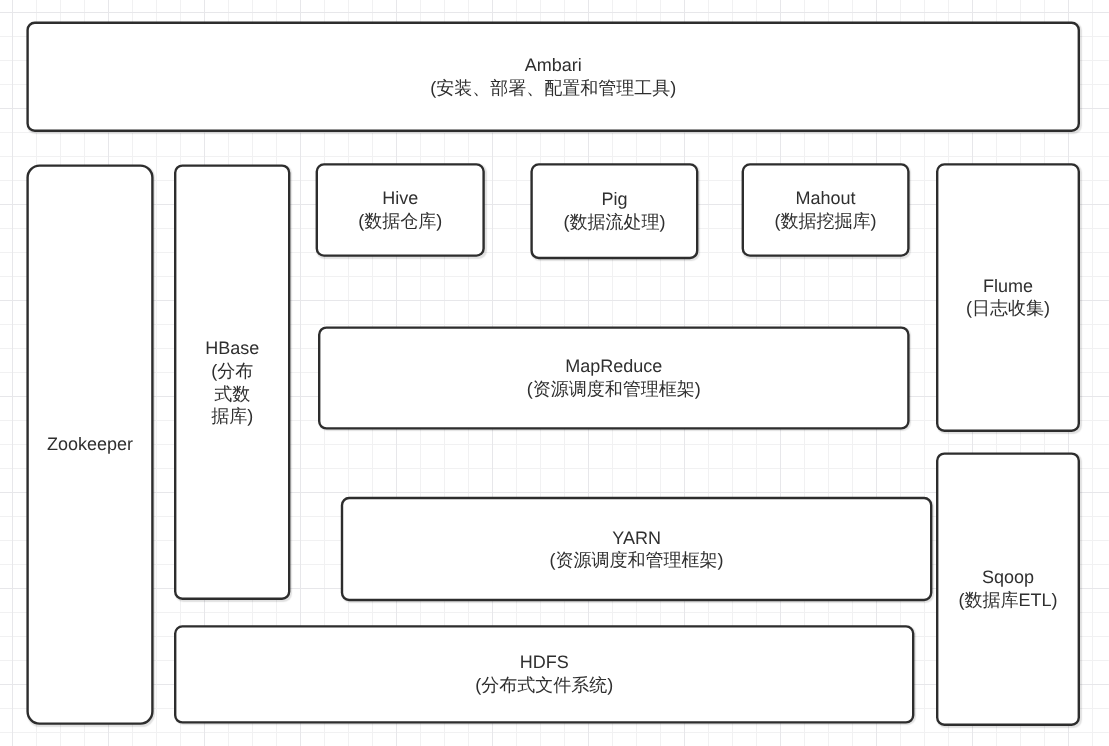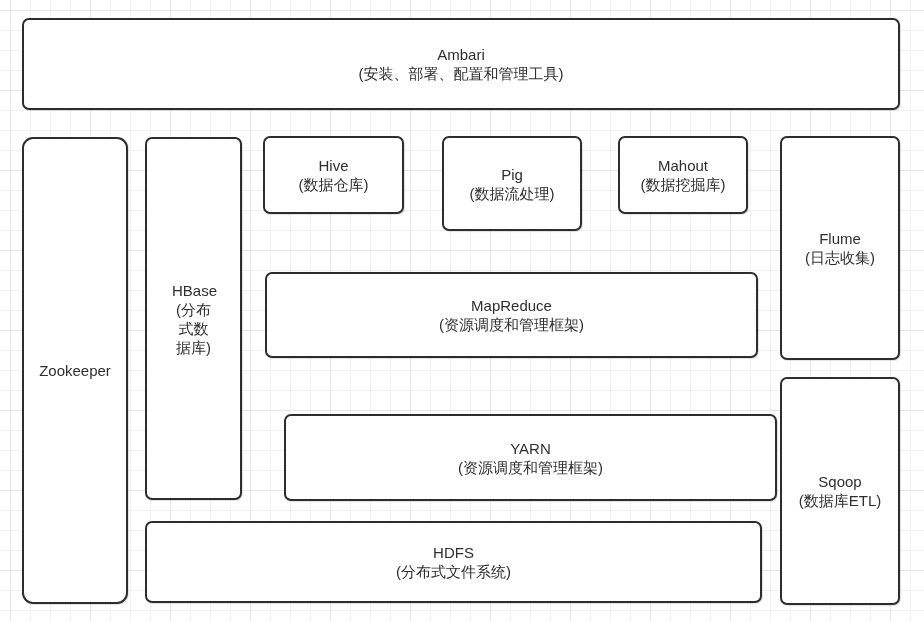--- a/index.html
+++ b/index.html
@@ -29,37 +29,38 @@
     background-size: 80px 80px, 80px 80px, 20px 20px, 20px 20px;
     background-position: 10px 10px, 10px 10px, 10px 10px, 10px 10px;
   }
   .node {
     position: absolute;
     background: var(--node-fill);
     border: 2px solid var(--border);
     border-radius: 7px;
     display: flex;
     flex-direction: column;
+    align-items: center;
     justify-content: center;
     text-align: center;
     color: var(--text);
     font-size: 15px;
     line-height: 19px;
     box-shadow: 1px 1px 1px rgba(0,0,0,0.12);
   }
   .node .name { white-space: nowrap; }
   .node .desc { word-break: break-all; }
 
   
   .n-ambari    { left: 22px;  top: 18px;  width: 878px; height: 92px;  }
   .n-zookeeper { left: 22px;  top: 137px; width: 106px; height: 467px; padding: 0 13px; border-radius: 11px; }
   .n-hbase     { left: 145px; top: 137px; width: 97px;  height: 363px; padding: 0 25px; }
   .n-hive      { left: 263px; top: 136px; width: 141px; height: 78px;  }
-  .n-pig       { left: 442px; top: 136px; width: 140px; height: 95px;  }
-  .n-mahout    { left: 618px; top: 136px; width: 130px; height: 78px;  }
+  .n-pig       { left: 442px; top: 136px; width: 140px; height: 80px;  }
+  .n-mahout    { left: 618px; top: 136px; width: 140px; height: 78px;  }
   .n-flume     { left: 780px; top: 136px; width: 120px; height: 224px; }
   .n-mapreduce { left: 265px; top: 272px; width: 493px; height: 86px;  }
   .n-yarn      { left: 265px; top: 414px; width: 493px; height: 87px; margin-left: 19px;  }
   .n-hdfs      { left: 145px; top: 521px; width: 617px; height: 82px;  }
   .n-sqoop     { left: 780px; top: 377px; width: 120px; height: 228px; }
 </style>
 </head>
 <body>
 
 <div class="canvas">

